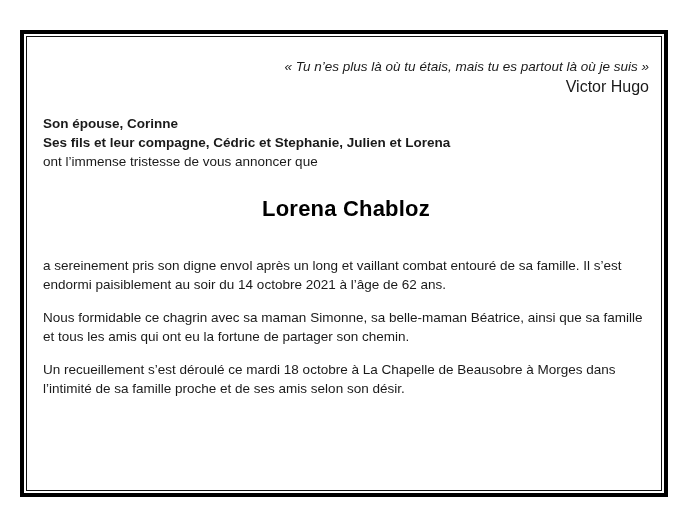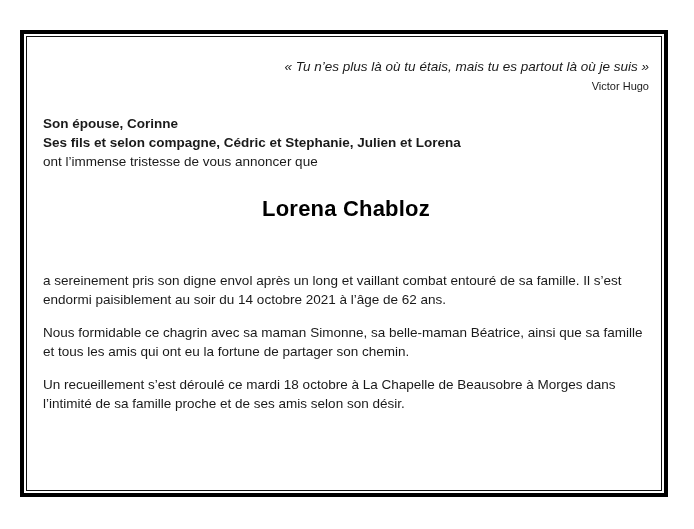--- a/index.html
+++ b/index.html
@@ -37,21 +37,21 @@
   }
   .quote {
     text-align: right;
     font-style: italic;
     font-size: 13.5px;
     line-height: 17px;
     margin: 0;
   }
   .quote-author {
     text-align: right;
-    font-size: 11px;
+    font-size: 16px;
     line-height: 17px;
     margin: 3px 0 16px 0;
   }
   .family {
     margin-top: 19px;
     font-size: 13.5px;
     line-height: 19px;
     font-weight: bold;
   }
   .family p { margin: 0; }
@@ -63,41 +63,41 @@
   .deceased-name {
     margin: 23px 0 0 0;
     text-align: center;
     font-size: 22px;
     font-weight: bold;
     line-height: 30px;
     color: #000000;
     letter-spacing: 0.2px;
   }
   .body-paragraphs {
-    margin-top: 47px;
+    margin-top: 32px;
   }
   .body-paragraphs p {
     margin: 0 0 14px 0;
     font-size: 13.5px;
     line-height: 19px;
   }
 </style>
 </head>
 <body>
 
 <div class="page">
   <div class="frame">
     <div class="frame-inner">
 
       <p class="quote">« Tu n’es plus là où tu étais, mais tu es partout là où je suis »</p>
       <p class="quote-author">Victor Hugo</p>
 
       <div class="family">
         <p>Son épouse, Corinne</p>
-        <p>Ses fils et selon compagne, Cédric et Stephanie, Julien et Lorena</p>
+        <p>Ses fils et leur compagne, Cédric et Stephanie, Julien et Lorena</p>
       </div>
 
       <p class="announce">ont l’immense tristesse de vous annoncer que</p>
 
       <h1 class="deceased-name">Lorena Chabloz</h1>
 
       <div class="body-paragraphs">
         <p>a sereinement pris son digne envol après un long et vaillant combat entouré de sa famille. Il s’est endormi paisiblement au soir du 14 octobre 2021 à l’âge de 62 ans.</p>
         <p>Nous formidable ce chagrin avec sa maman Simonne, sa belle-maman Béatrice, ainsi que sa famille et tous les amis qui ont eu la fortune de partager son chemin.</p>
         <p>Un recueillement s’est déroulé ce mardi 18 octobre à La Chapelle de Beausobre à Morges dans l’intimité de sa famille proche et de ses amis selon son désir.</p>

